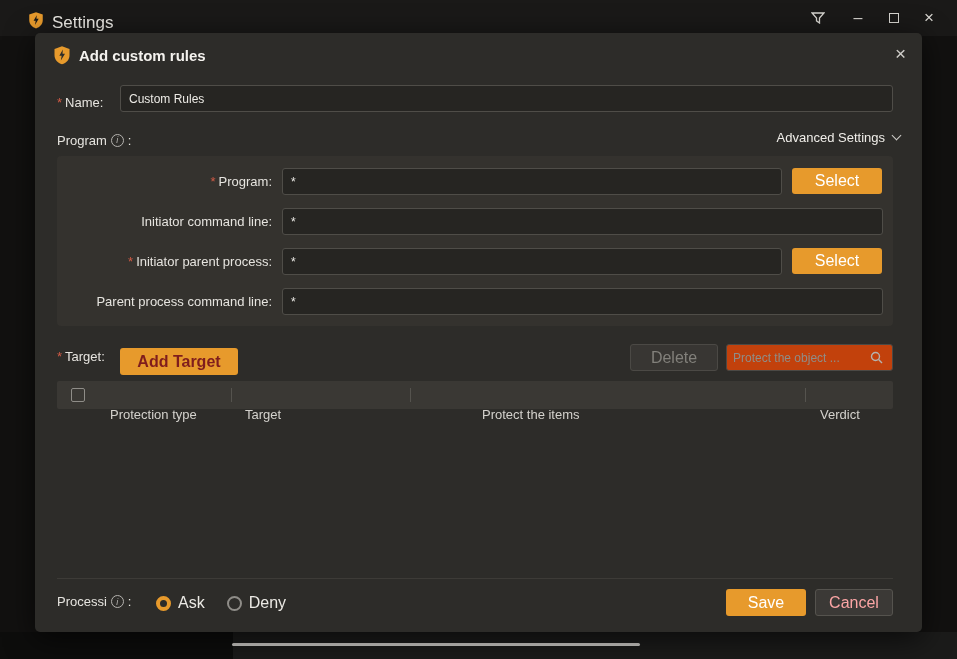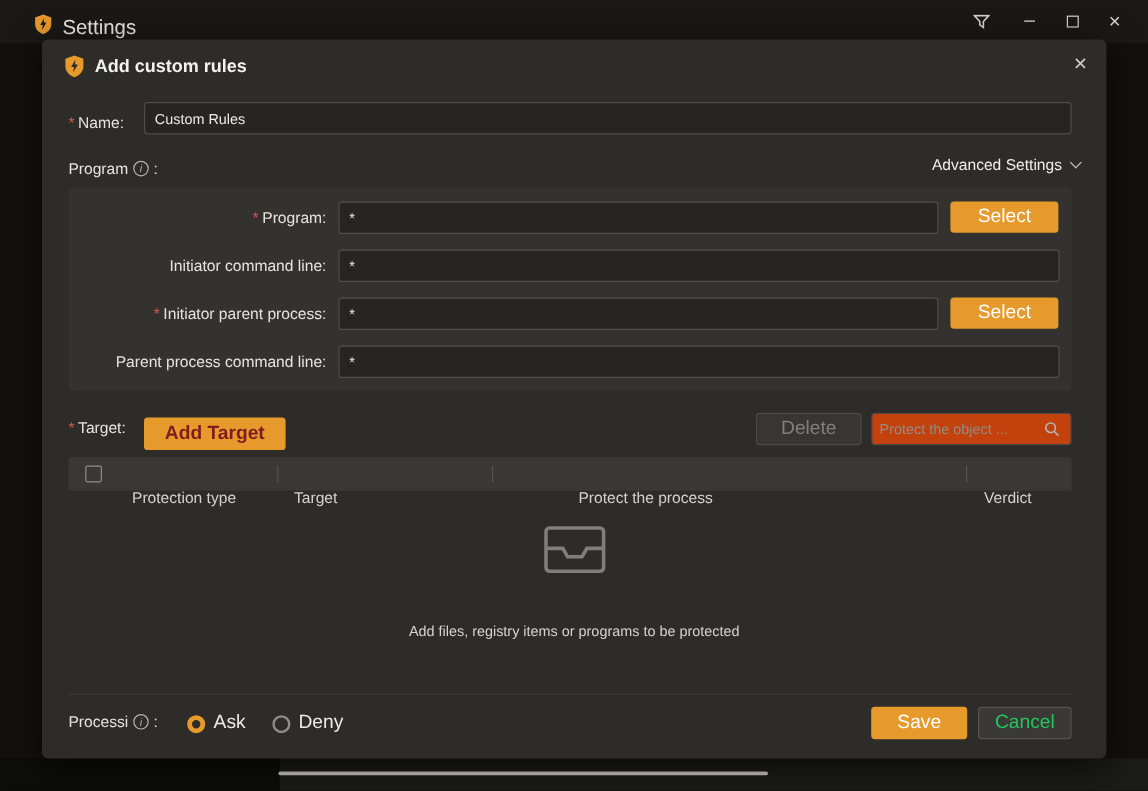--- a/index.html
+++ b/index.html
@@ -84,21 +84,21 @@
   .bottom-sep { position:absolute; left:22px; top:545px; width:836px; height:1px; background:#3d3b37; }
 
   .bottom-row { position:absolute; left:0; top:556px; width:887px; height:27px; }
   .proc-label { position:absolute; left:22px; top:5px; display:flex; align-items:center; max-width:95px; overflow:hidden; white-space:nowrap; }
   .radio-group { position:absolute; left:121px; top:5px; display:flex; align-items:center; }
   .radio { width:15px; height:15px; border-radius:50%; margin-right:7px; }
   .radio.on { border:4px solid #e79a2c; background:#2d2c29; }
   .radio.off { border:2px solid #8f8d88; background:transparent; }
   .radio-label { font-size:16px; color:#eceae5; margin-right:22px; }
   .btn-save { position:absolute; left:691px; top:0; width:80px; height:27px; background:#e79a2c; color:#fff; }
-  .btn-cancel { position:absolute; left:780px; top:0; width:78px; height:27px; background:#3b3936; border:1px solid #55534e; color:#22c55e; }
+  .btn-cancel { position:absolute; left:780px; top:0; width:78px; height:27px; background:#3b3936; border:1px solid #55534e; color:#fca5a5; }
 </style>
 </head>
 <body>
 
 <div class="screen">
 
   <div class="titlebar">
     <svg class="app-logo" viewBox="0 0 24 24">
       <path fill="#e79a2c" d="M12 1.5 L21 4.8 V12 C21 17.6 17.2 21.6 12 23.2 C6.8 21.6 3 17.6 3 12 V4.8 Z"></path>
       <path fill="#1a1918" d="M13 5.5 L8.8 13 h2.8 L10.6 18.6 L15.6 10.4 h-3 Z"></path>
@@ -192,32 +192,25 @@
         </span>
       </div>
     </div>
 
     <div class="thead">
       <div class="cb"></div>
       <div class="col col-ptype">Protection type</div>
       <div class="vsep sep1"></div>
       <div class="col col-target">Target</div>
       <div class="vsep sep2"></div>
-      <div class="col col-action">Protect the process</div>
+      <div class="col col-action">Protect the items</div>
       <div class="vsep sep3"></div>
       <div class="col col-verdict">Verdict</div>
     </div>
 
-    <div class="empty">
-      <svg width="66" height="58" viewBox="0 0 66 58">
-        <rect x="9" y="12" width="48" height="36" rx="3" fill="none" stroke="#807e79" stroke-width="3"></rect>
-        <path d="M9 29 h14 l4 7 h12 l4 -7 h14" fill="none" stroke="#807e79" stroke-width="3"></path>
-      </svg>
-      <div class="empty-text">Add files, registry items or programs to be protected</div>
-    </div>
 
     <div class="bottom-sep"></div>
 
     <div class="bottom-row">
       <div class="proc-label">
         <span class="lbl">Processi</span>
         <span class="info-icon"></span>
         <span class="lbl">:</span>
       </div>
       <div class="radio-group">

